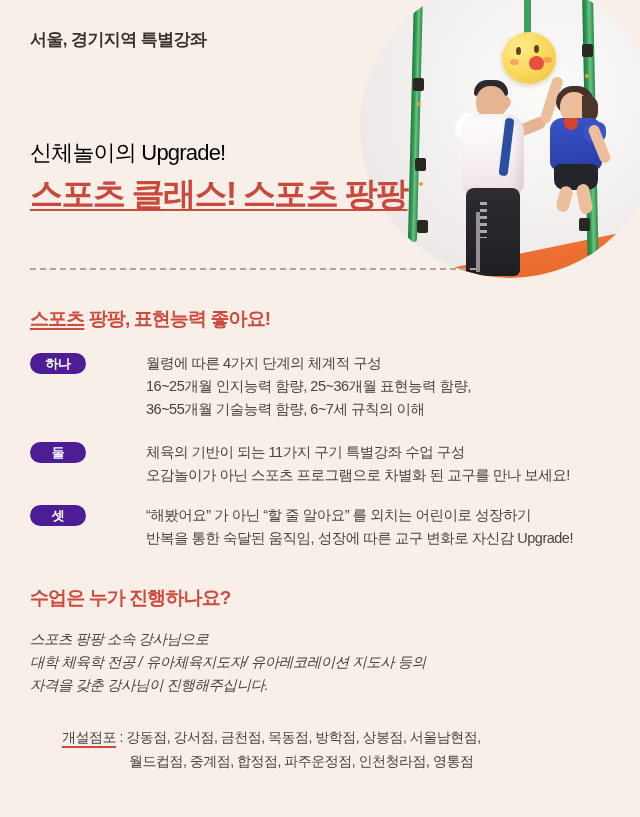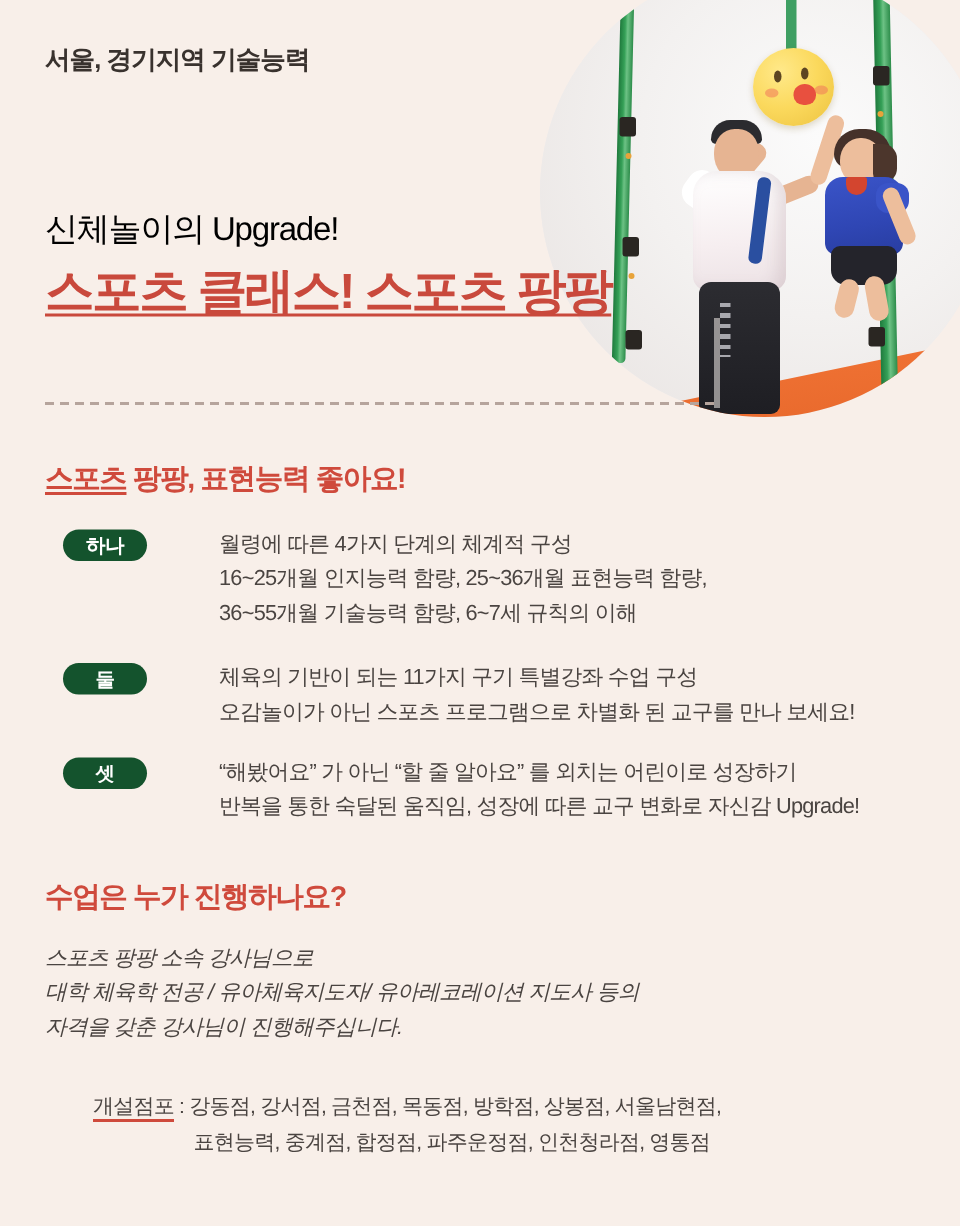--- a/index.html
+++ b/index.html
@@ -376,26 +376,26 @@
     position: absolute;
     left: 30px;
     width: 580px;
   }
   .bullet-1 { top: 352px; }
   .bullet-2 { top: 441px; }
   .bullet-3 { top: 504px; }
 
   .pill {
     position: absolute;
-    left: 12px;
+    left: 0;
     top: 1px;
     width: 56px;
     height: 21px;
     border-radius: 11px;
-    background: #14532d;
+    background: #4c1d95;
     color: #ffffff;
     font-size: 13px;
     font-weight: bold;
     letter-spacing: -0.4px;
     display: flex;
     align-items: center;
     justify-content: center;
     box-sizing: border-box;
   }
 
@@ -506,21 +506,21 @@
         <div class="child-torso"></div>
         <div class="child-collar"></div>
         <div class="child-sleeve"></div>
         <div class="child-arm2"></div>
         <div class="child-shorts"></div>
         <div class="child-leg"></div>
         <div class="child-leg2"></div>
       </div>
     </div>
 
-    <div class="eyebrow">서울, 경기지역 기술능력</div>
+    <div class="eyebrow">서울, 경기지역 특별강좌</div>
     <div class="subtitle">신체놀이의 Upgrade!</div>
     <div class="title">스포츠 클래스! 스포츠 팡팡</div>
   </div>
 
   <div class="divider"></div>
 
   <div class="sec-head sec-head-benefits"><span class="uline">스포츠</span><span> 팡팡, 표현능력 좋아요!</span></div>
 
   <div class="bullet bullet-1">
     <div class="pill">하나</div>
@@ -550,16 +550,16 @@
   <div class="sec-head sec-head-who">수업은 누가 진행하나요?</div>
 
   <div class="who-lines">
     <div class="line">스포츠 팡팡 소속 강사님으로</div>
     <div class="line">대학 체육학 전공 / 유아체육지도자/  유아레코레이션 지도사 등의</div>
     <div class="line">자격을 갖춘 강사님이 진행해주십니다.</div>
   </div>
 
   <div class="stores">
     <div class="row1"><span class="label">개설점포</span><span> : </span><span>강동점, 강서점, 금천점, 목동점, 방학점, 상봉점, 서울남현점,</span></div>
-    <div class="row2">표현능력, 중계점, 합정점, 파주운정점, 인천청라점, 영통점</div>
+    <div class="row2">월드컵점, 중계점, 합정점, 파주운정점, 인천청라점, 영통점</div>
   </div>
 
 </div>
 
 </body></html>

